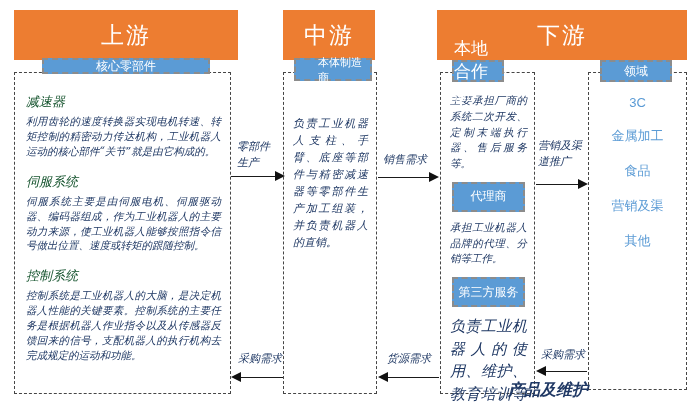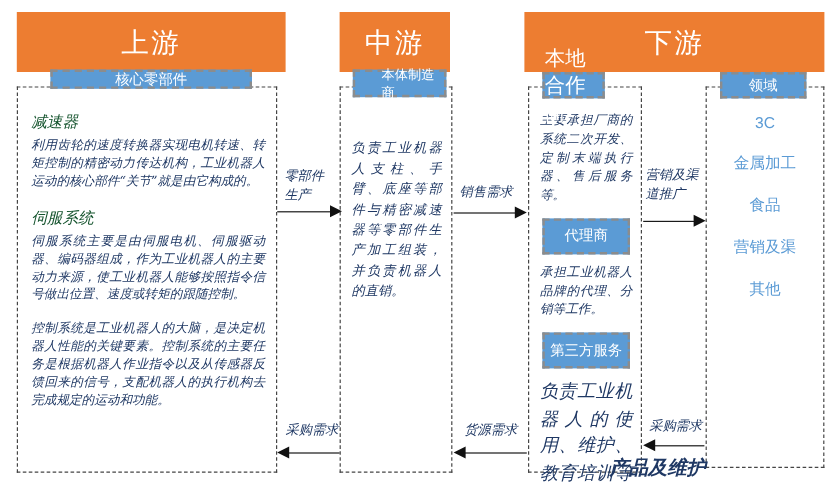--- a/index.html
+++ b/index.html
@@ -58,20 +58,21 @@
   <div class="panel" style="left:14px;top:72px;width:217px;height:322px;padding:20px 9px 6px 11px;">
     <div class="section">
       <div class="sec-title">减速器</div>
       <div class="body-txt">利用齿轮的速度转换器实现电机转速、转矩控制的精密动力传达机构，工业机器人运动的核心部件“关节”就是由它构成的。</div>
     </div>
     <div class="section">
       <div class="sec-title">伺服系统</div>
       <div class="body-txt">伺服系统主要是由伺服电机、伺服驱动器、编码器组成，作为工业机器人的主要动力来源，使工业机器人能够按照指令信号做出位置、速度或转矩的跟随控制。</div>
     </div>
     <div class="section">
+      <div class="sec-title">控制系统</div>
       <div class="body-txt">控制系统是工业机器人的大脑，是决定机器人性能的关键要素。控制系统的主要任务是根据机器人作业指令以及从传感器反馈回来的信号，支配机器人的执行机构去完成规定的运动和功能。</div>
     </div>
   </div>
 
   <div class="hdr" style="left:283px;top:10px;width:92px;height:50px;">中游</div>
   <div class="tag" style="left:294px;top:58px;width:78px;height:23px;font-size:11px;padding-left:22px;">本体制造商</div>
   <div class="panel" style="left:283px;top:72px;width:94px;height:322px;padding:42px 8px 6px 9px;">
     <div class="body-txt" style="font-size:11px;line-height:1.55;">负责工业机器人支柱、手臂、底座等部件与精密减速器等零部件生产加工组装，并负责机器人的直销。</div>
   </div>
 

